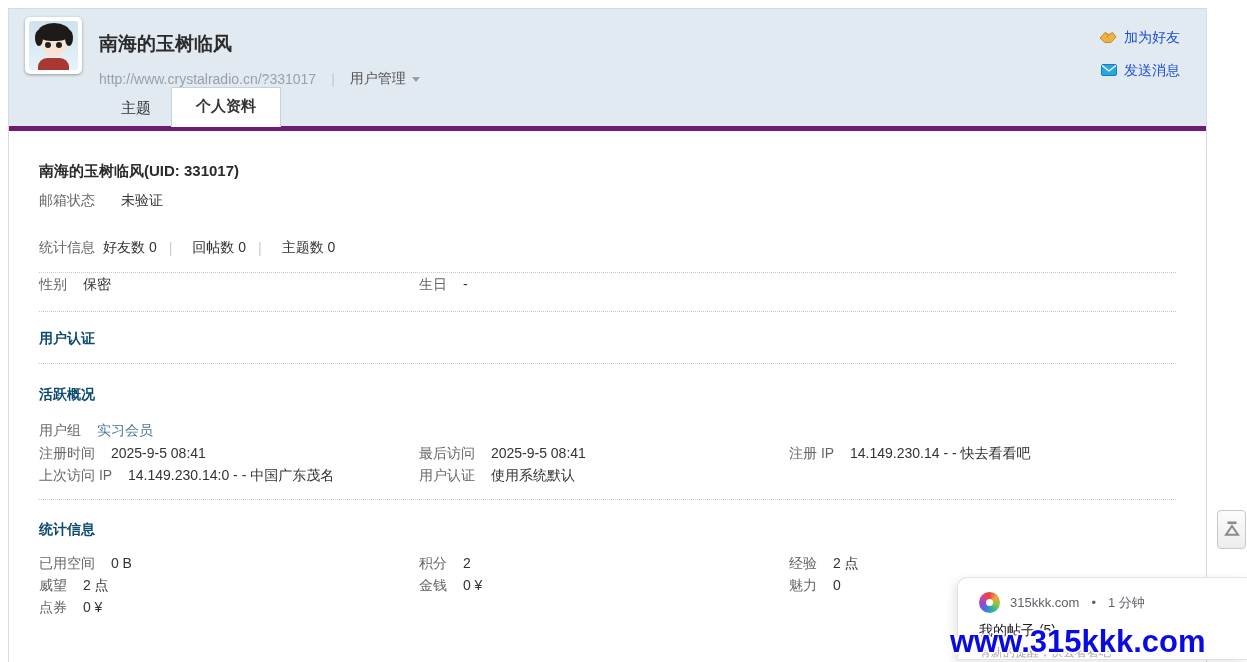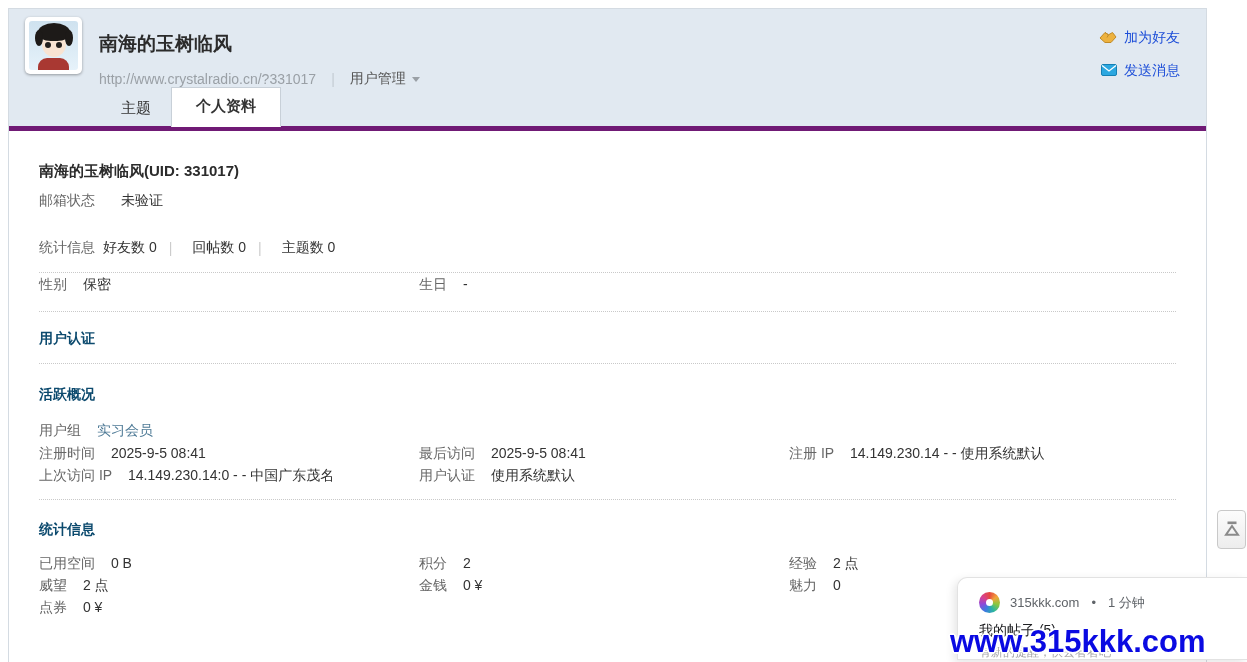--- a/index.html
+++ b/index.html
@@ -198,21 +198,21 @@
         <div>
           <span class="lbl">注册时间</span>
           <span class="val">2025-9-5 08:41</span>
         </div>
         <div>
           <span class="lbl">最后访问</span>
           <span class="val">2025-9-5 08:41</span>
         </div>
         <div>
           <span class="lbl">注册 IP</span>
-          <span class="val">14.149.230.14 - - 使用系统默认</span>
+          <span class="val">14.149.230.14 - - 快去看看吧</span>
         </div>
       </div>
       <div class="grid-row">
         <div>
           <span class="lbl">上次访问 IP</span>
           <span class="val">14.149.230.14:0 - - 中国广东茂名</span>
         </div>
         <div>
           <span class="lbl">用户认证</span>
           <span class="val">使用系统默认</span>

